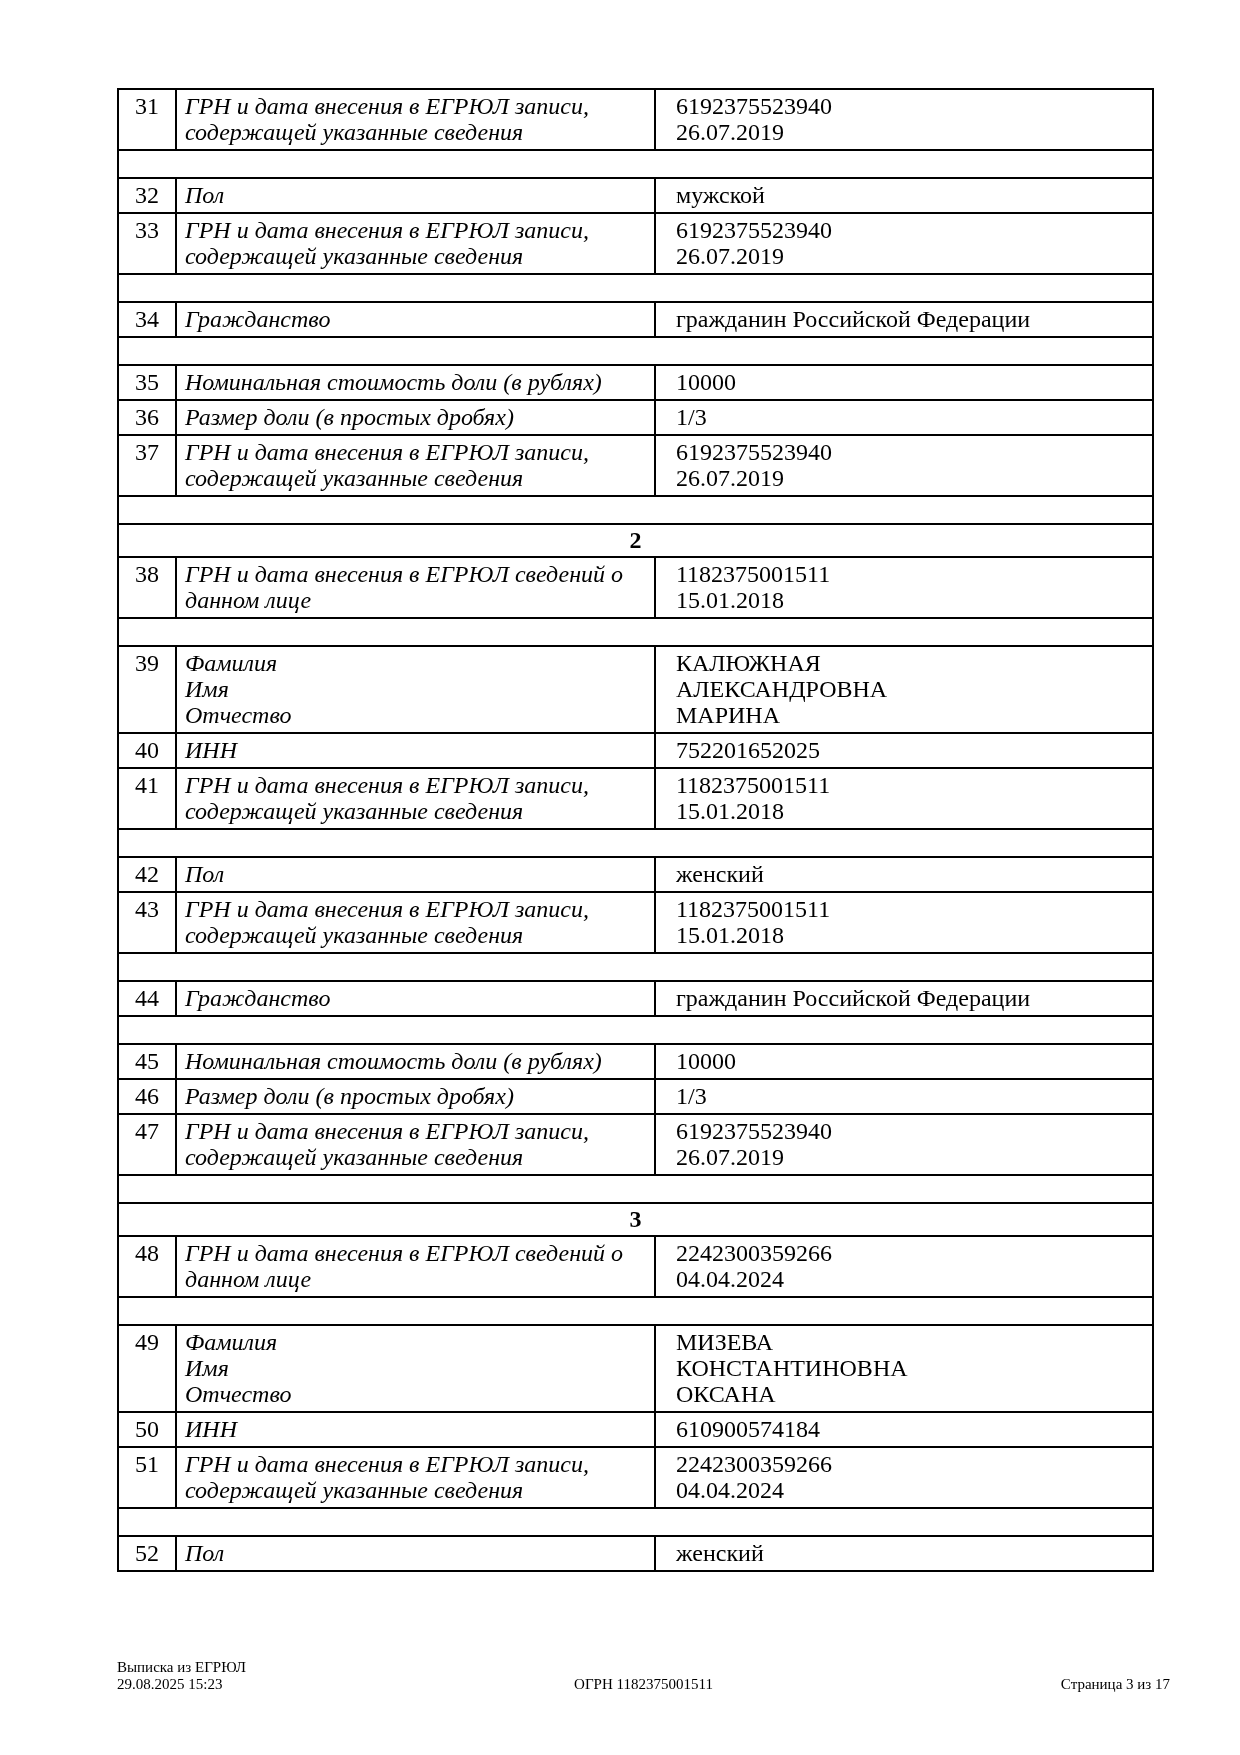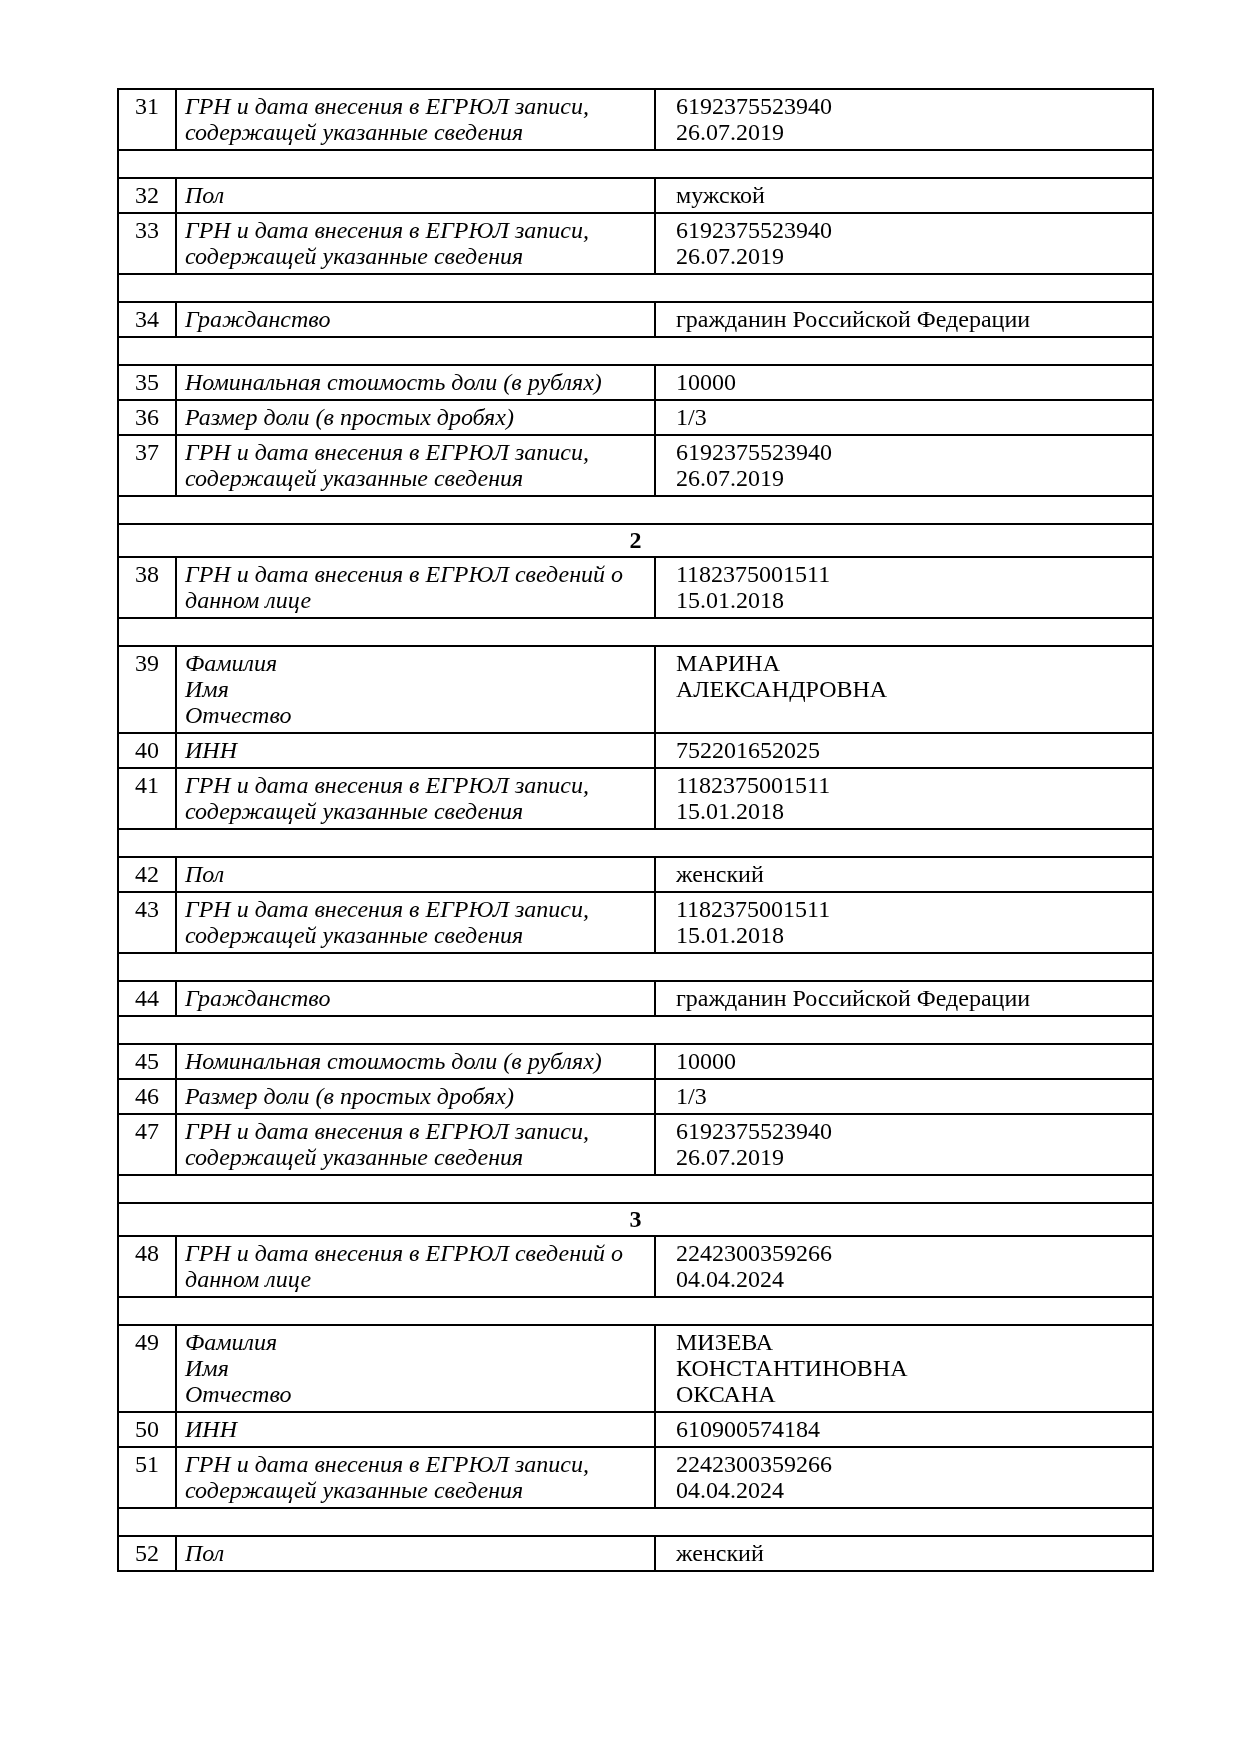--- a/index.html
+++ b/index.html
@@ -161,22 +161,23 @@
       </div>
       <div class="tr gap"></div>
       <div class="tr data">
         <div class="td num">39</div>
         <div class="td label">
           <div>Фамилия</div>
           <div>Имя</div>
           <div>Отчество</div>
         </div>
         <div class="td value">
+          <div>КАЛЮЖНАЯ</div>
+          <div>АЛЕКСАНДРОВНА</div>
           <div>МАРИНА</div>
-          <div>АЛЕКСАНДРОВНА</div>
         </div>
       </div>
       <div class="tr data">
         <div class="td num">40</div>
         <div class="td label">
           <div>ИНН</div>
         </div>
         <div class="td value">
           <div>752201652025</div>
         </div>
@@ -307,14 +308,22 @@
         <div class="td num">52</div>
         <div class="td label">
           <div>Пол</div>
         </div>
         <div class="td value">
           <div>женский</div>
         </div>
       </div>
     </div>
 
+  <div class="footer">
+    <div class="f-left">
+      <div>Выписка из ЕГРЮЛ</div>
+      <div>29.08.2025 15:23</div>
+    </div>
+    <div class="f-center">ОГРН 1182375001511</div>
+    <div class="f-right">Страница 3 из 17</div>
+  </div>
 
 </div>
 
 </body></html>

